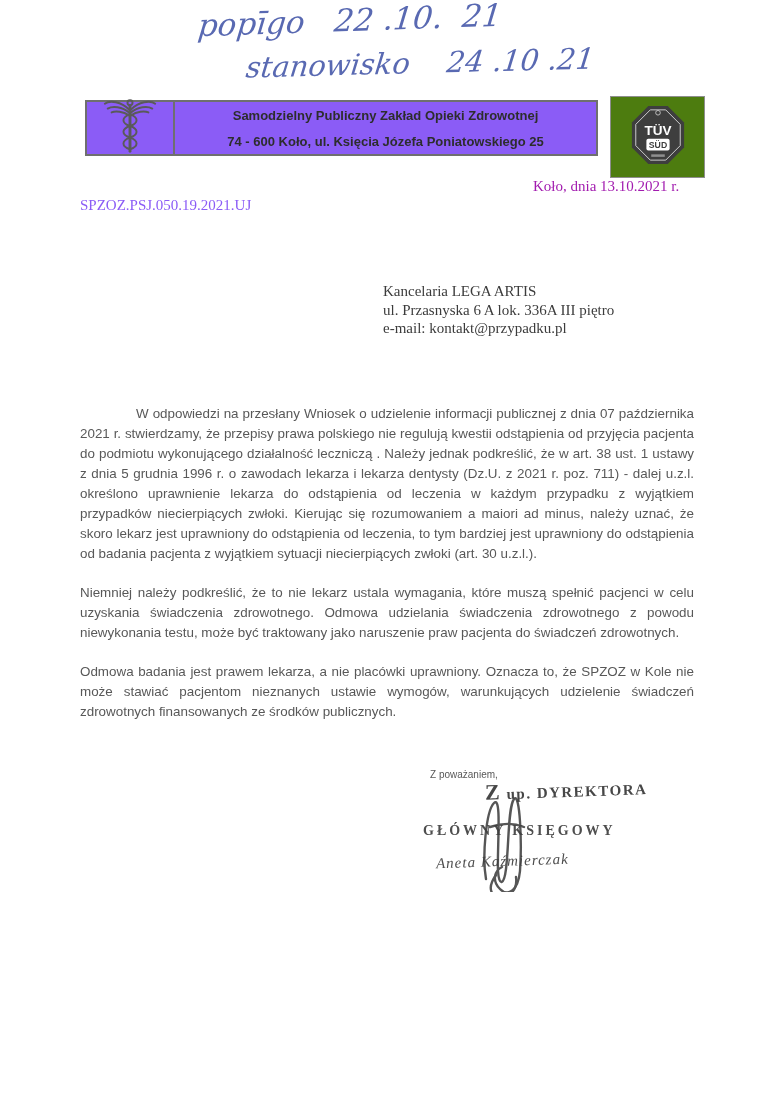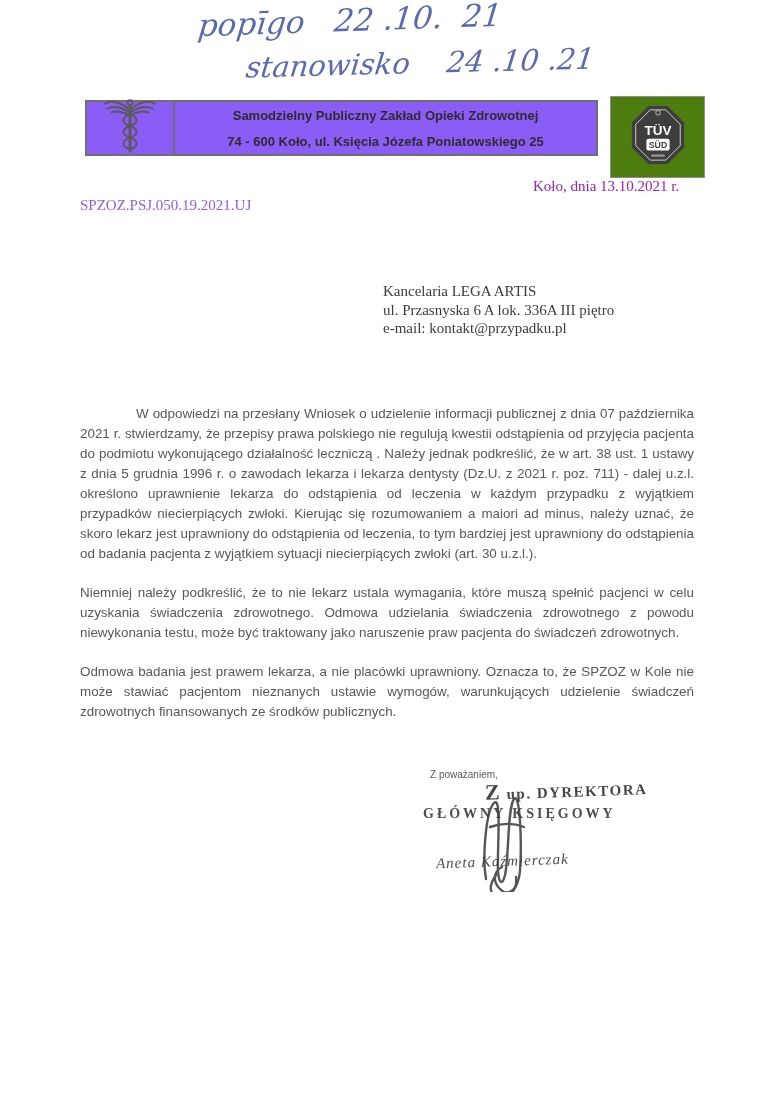--- a/index.html
+++ b/index.html
@@ -58,21 +58,21 @@
 
   .closing { position:absolute; left:430px; top:769px; width:250px; height:140px; }
   .salutation { font-size:10px; color:#585858; }
   .stamp1 {
     position:absolute; left:55px; top:8px;
     font-family:"Liberation Serif", serif; font-weight:bold; font-size:15px;
     letter-spacing:1.5px; color:#474747; transform:rotate(-2deg); white-space:nowrap;
   }
   .stamp1::first-letter { font-size:22px; }
   .stamp2 {
-    position:absolute; left:-7px; top:37px;
+    position:absolute; left:-7px; top:54px;
     font-family:"Liberation Serif", serif; font-weight:bold; font-size:14px;
     letter-spacing:3px; color:#4e4e4e; white-space:nowrap;
   }
   .signer {
     position:absolute; left:6px; top:84px;
     font-family:"Liberation Serif", serif; font-style:italic; font-size:15px;
     letter-spacing:1px; color:#4e4e4e; transform:rotate(-2deg); white-space:nowrap;
   }
   .signature-svg { position:absolute; left:32px; top:18px; }
 </style>

